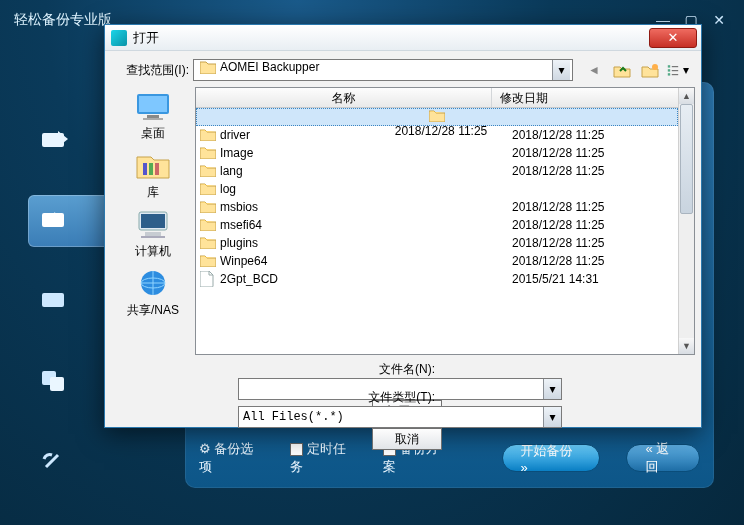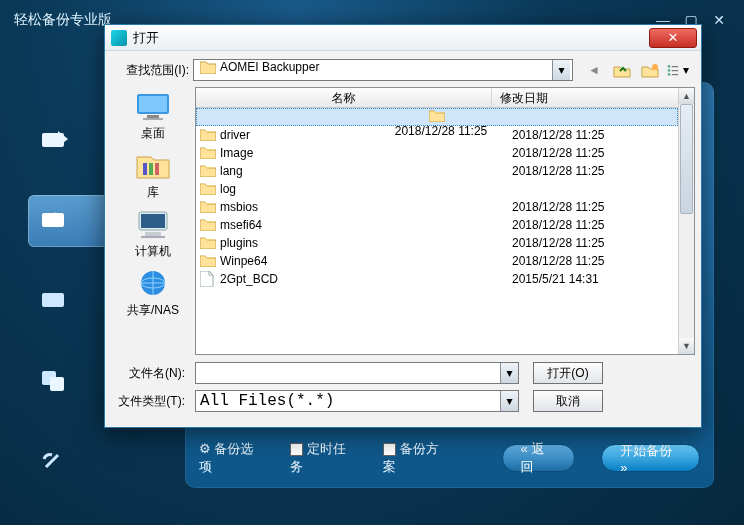--- a/index.html
+++ b/index.html
@@ -106,24 +106,24 @@
 .vscroll {
   position:absolute; top:0; right:0; bottom:0; width:16px; background:#efefef;
   border-left:1px solid #d0d0d0;
 }
 .vscroll .arr { height:16px; background: linear-gradient(180deg,#f8f8f8,#d8dde3); display:flex; align-items:center; justify-content:center; font-size:9px; color:#555;}
 .vscroll .thumb { position:absolute; top:16px; left:1px; right:1px; height:110px; background: linear-gradient(180deg,#e7edf3,#c9d4df); border:1px solid #a9b4bf; border-radius:2px;}
 
 .dlg-foot {
   position:absolute; left:0; right:6px; bottom:6px; height:60px; font-size:12px;
 }
-.frow { display:flex; align-items:center; height:24px; margin-bottom:4px; }
+.frow { display:flex; align-items:center; height:24px; margin-bottom:4px;flex-direction:column; }
 .flabel { width: 90px; text-align:right; padding-right:10px; }
 .ffield { width: 324px; height:22px; background:#fff; border:1px solid #7a7a7a; display:flex; align-items:center; }
-.ffield .txt { flex:1; padding:0 4px; font-family: Consolas, "Courier New", monospace; font-size:16px;}
+.ffield .txt { flex:1; padding:0 4px; font-family: Consolas, "Courier New", monospace; font-size:12px;}
 .fbtn {
   width: 70px; height:22px; margin-left:14px; background: linear-gradient(180deg,#fdfdfd,#e1e4e8);
   border:1px solid #707070; text-align:center; line-height:20px;
 }
 .ro-row { padding-left: 100px; display:flex; align-items:center; gap:6px; margin-top:2px;}
 
 
 .folder-svg { width:16px; height:14px; }
 .file-svg { width:14px; height:16px; }
 </style>
@@ -177,25 +177,25 @@
     <div class="main-row" style="top:258px">
         <span>删除</span>
       </div>
     <div class="main-row" style="top:300px;background:linear-gradient(180deg,#3d97d2,#1e6ea6)"></div>
 
     <div class="bottom-bar">
       <span>⚙ <span>备份选项</span></span>
       <span><span class="chk"></span><span>定时任务</span></span>
       <span><span class="chk"></span><span>备份方案</span></span>
       <span style="flex:1"></span>
+      <span class="pill primary">
+          <span>开始备份  »</span>
+        </span>
       <span class="pill">
           <span>« 返回</span>
-        </span>
-      <span class="pill primary">
-          <span>开始备份  »</span>
         </span>
     </div>
   </div>
 </div>
 
 <div class="dialog">
   <div class="dlg-title">
     <span class="dlg-ico"></span>
     <span>打开</span>
     <span class="dlg-close">✕</span>

